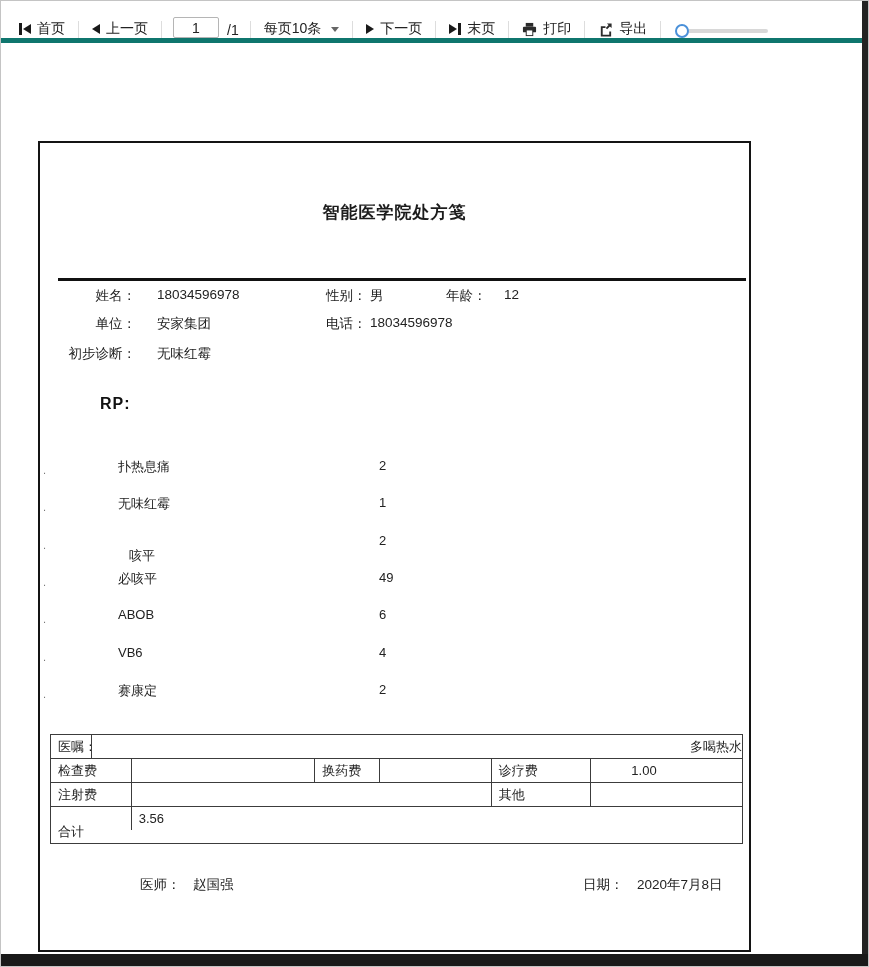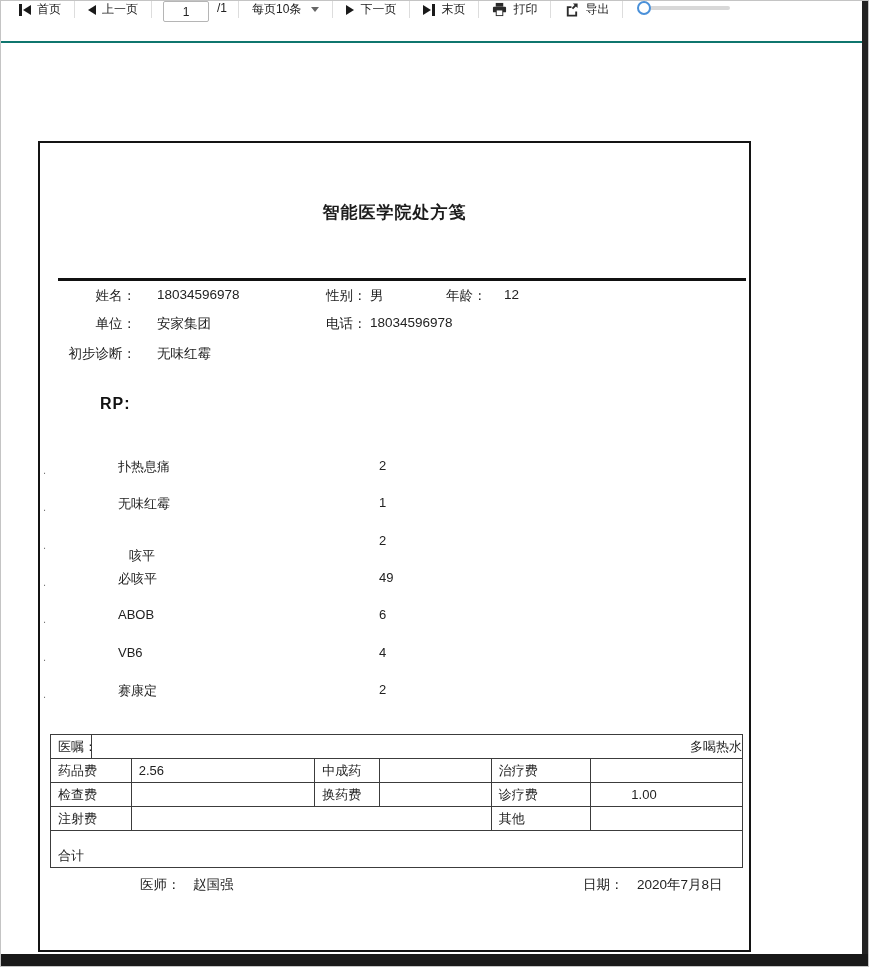--- a/index.html
+++ b/index.html
@@ -8,22 +8,22 @@
 
   .screen { position:relative; width:869px; height:967px; background:#ffffff;
             border:1px solid #c4c4c4; overflow:hidden; }
 
   
   .edge-right  { position:absolute; top:0; right:0; width:6px; height:100%; background:#222; }
   .edge-bottom { position:absolute; left:0; bottom:0; width:100%; height:12px; background:#191919; }
 
   
   .toolbar { position:absolute; top:0; left:0; right:6px; height:42px; background:#fff;
-             border-bottom:2px solid #0f766e; display:flex; align-items:flex-start;
-             padding-left:16px; font-size:12px; color:#222; }
+             border-bottom:5px solid #0f766e; display:flex; align-items:flex-end;
+             padding-left:16px; font-size:14px; color:#222; }
   .tb-btn { display:flex; align-items:center; gap:6px; background:none; border:none;
             font:inherit; color:#222; cursor:pointer; padding:0 2px; white-space:nowrap; }
   .sep { width:1px; height:17px; background:#ddd; margin:0 11px; flex:0 0 auto; }
 
   .tri-left  { width:0; height:0; border-top:5px solid transparent; border-bottom:5px solid transparent;
                border-right:8px solid #1a1a1a; display:inline-block; }
   .tri-right { width:0; height:0; border-top:5px solid transparent; border-bottom:5px solid transparent;
                border-left:8px solid #1a1a1a; display:inline-block; }
   .vbar { width:3px; height:12px; background:#1a1a1a; display:inline-block; }
   .icon-pair { display:inline-flex; align-items:center; gap:1px; }
@@ -203,43 +203,36 @@
       <span class="abs med-dot" style="top:545px;">.</span>
       <span class="abs med-name" style="top:539px;">赛康定</span>
       <span class="abs med-qty" style="top:539px;">2</span>
 
       <div class="fee-table">
         <div class="ft-row">
           <span class="ft-cell" style="width:40px;">医嘱：</span>
           <span class="ft-cell" style="width:653px;">多喝热水</span>
         </div>
         <div class="ft-row">
-          <span class="ft-cell" style="width:80px;">药品费</span>
-          <span class="ft-cell" style="width:184px;">2.56</span>
-          <span class="ft-cell" style="width:65px;">中成药</span>
-          <span class="ft-cell" style="width:112px;"></span>
-          <span class="ft-cell" style="width:100px;">治疗费</span>
-          <span class="ft-cell" style="width:152px;"></span>
-        </div>
-        <div class="ft-row">
           <span class="ft-cell" style="width:80px;">检查费</span>
           <span class="ft-cell" style="width:184px;"></span>
           <span class="ft-cell" style="width:65px;">换药费</span>
           <span class="ft-cell" style="width:112px;"></span>
           <span class="ft-cell" style="width:100px;">诊疗费</span>
           <span class="ft-cell" style="width:152px;padding-left:40px;">1.00</span>
         </div>
         <div class="ft-row">
           <span class="ft-cell" style="width:80px;">注射费</span>
           <span class="ft-cell" style="width:361px;"></span>
           <span class="ft-cell" style="width:100px;">其他</span>
           <span class="ft-cell" style="width:152px;"></span>
         </div>
         <div class="ft-row">
           <span class="ft-cell" style="width:80px;margin-top:13px;">合计</span>
+          <span class="ft-cell" style="width:613px;">3.56</span>
         </div>
       </div>
 
       <span class="abs sign" style="top:733px; left:100px;">医师：</span>
       <span class="abs sign" style="top:733px; left:153px;">赵国强</span>
       <span class="abs sign" style="top:733px; left:543px;">日期：</span>
       <span class="abs sign" style="top:733px; left:597px;">2020年7月8日</span>
 
     </div>
   </div>

